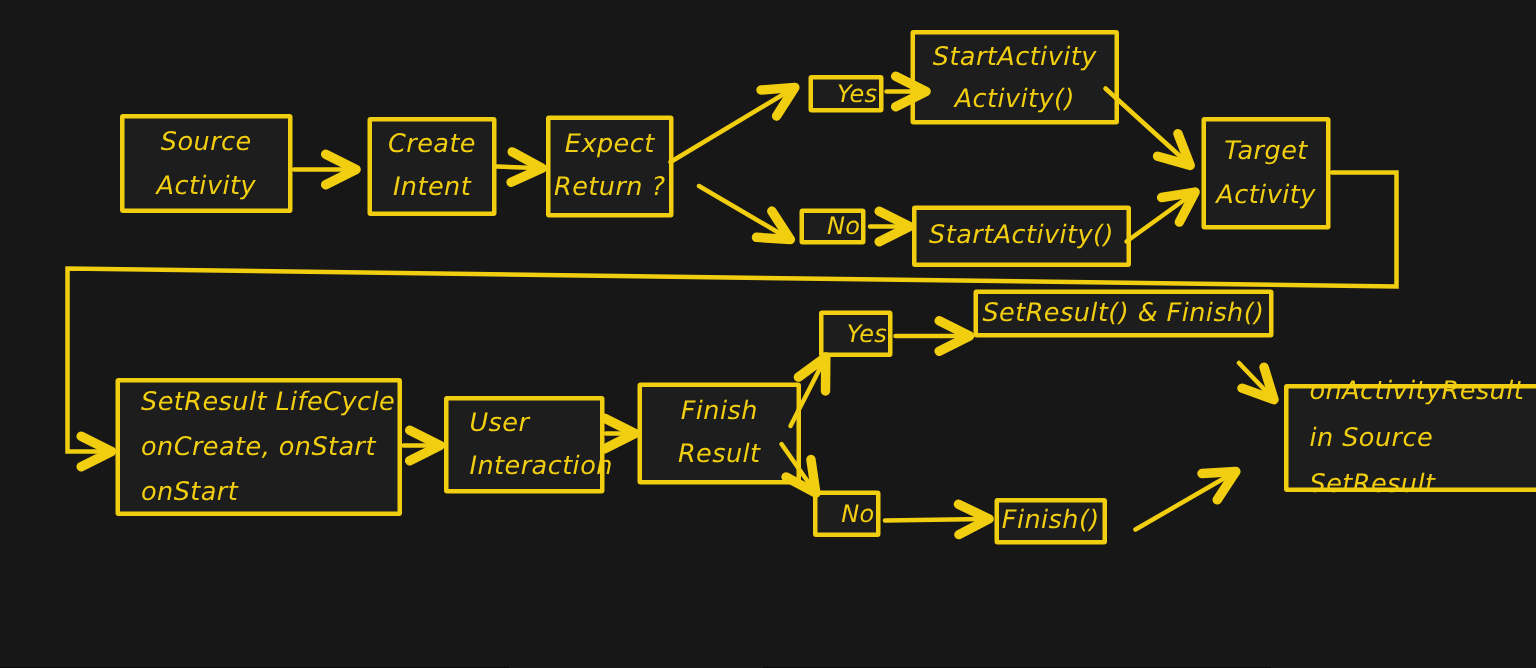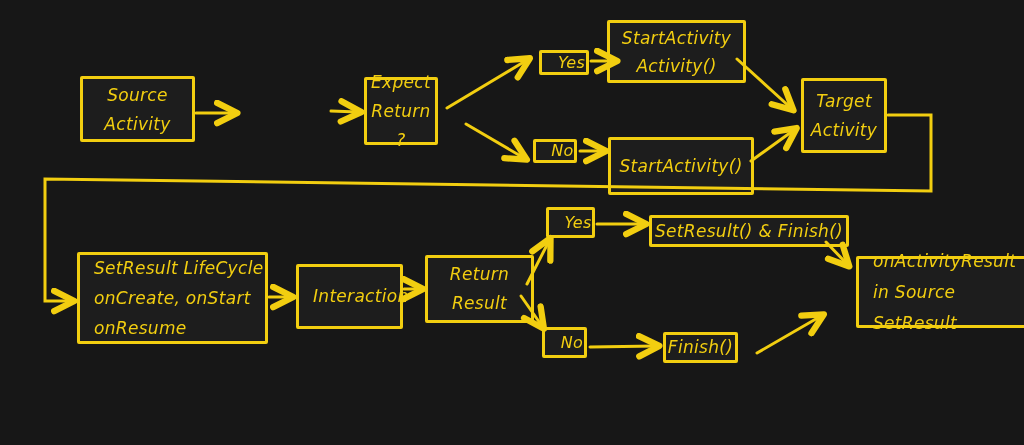--- a/index.html
+++ b/index.html
@@ -16,48 +16,52 @@
     background: var(--boxbg); color: var(--ink);
     font-style: italic; font-size: 17px; letter-spacing: .3px;
     display: flex; flex-direction: column; justify-content: center;
     text-align: center; line-height: 29px;
   }
   .node.small { font-size: 16px; line-height: 1; padding-left: 15px; }
   .node.align-left { text-align: left; padding-left: 14px; }
   
   .n-source      { left: 80px;  top: 76px;  width: 115px; height: 66px; justify-content: flex-end; }
   .n-create      { left: 245px; top: 78px;  width: 86px;  height: 66px; }
-  .n-expect      { left: 364px; top: 77px;  width: 74px;  height: 68px; }
+  .n-expect      { left: 364px; top: 77px;  width: 85px;  height: 68px; }
   .n-yes-top     { left: 539px; top: 50px;  width: 50px;  height: 25px; }
   .n-safr        { left: 607px; top: 20px;  width: 139px; height: 63px; line-height: 28px; }
   .n-no-top      { left: 533px; top: 139px; width: 44px;  height: 24px; }
-  .n-sa          { left: 608px; top: 137px; width: 146px; height: 58px; }
+  .n-sa          { left: 608px; top: 137px; width: 146px; height: 41px; }
   .n-target      { left: 801px; top: 78px;  width: 86px;  height: 75px; }
   .n-lifecycle   { left: 77px;  top: 252px; width: 191px; height: 92px; line-height: 30px; }
   .n-user        { left: 296px; top: 264px; width: 107px; height: 65px; padding-left: 12px; }
   .n-return      { left: 425px; top: 255px; width: 109px; height: 68px; }
   .n-yes-bot     { left: 546px; top: 207px; width: 49px;  height: 31px; }
-  .n-setresult   { left: 649px; top: 215px; width: 200px; height: 32px; }
+  .n-setresult   { left: 649px; top: 193px; width: 200px; height: 32px; }
   .n-no-bot      { left: 542px; top: 327px; width: 45px;  height: 31px; }
   .n-finish      { left: 663px; top: 332px; width: 75px;  height: 31px; text-align: center; }
   .n-onresult    { left: 856px; top: 256px; width: 186px; height: 72px; line-height: 31px; }
   .edges {
     position: absolute; left: 0; top: 0; pointer-events: none;
   }
 </style>
 </head>
 <body>
 
 <div class="stage">
 
   <div class="node n-source">
     <span>Source</span>
     <span>Activity</span>
   </div>
 
+  <div class="node n-create">
+    <span>Create</span>
+    <span>Intent</span>
+  </div>
 
   <div class="node n-expect">
     <span>Expect</span>
     <span>Return ?</span>
   </div>
 
   <div class="node small n-yes-top">
     <span>Yes</span>
   </div>
 
@@ -75,29 +79,30 @@
   </div>
 
   <div class="node n-target">
     <span>Target</span>
     <span>Activity</span>
   </div>
 
   <div class="node align-left n-lifecycle">
     <span>SetResult LifeCycle</span>
     <span>onCreate, onStart</span>
-    <span>onResume</span>
+    <span>onStart</span>
   </div>
 
   <div class="node align-left n-user">
+    <span>User</span>
     <span>Interaction</span>
   </div>
 
   <div class="node n-return">
-    <span>Return</span>
+    <span>Finish</span>
     <span>Result</span>
   </div>
 
   <div class="node small n-yes-bot">
     <span>Yes</span>
   </div>
 
   <div class="node n-setresult">
     <span>SetResult() &amp; Finish()</span>
   </div>

